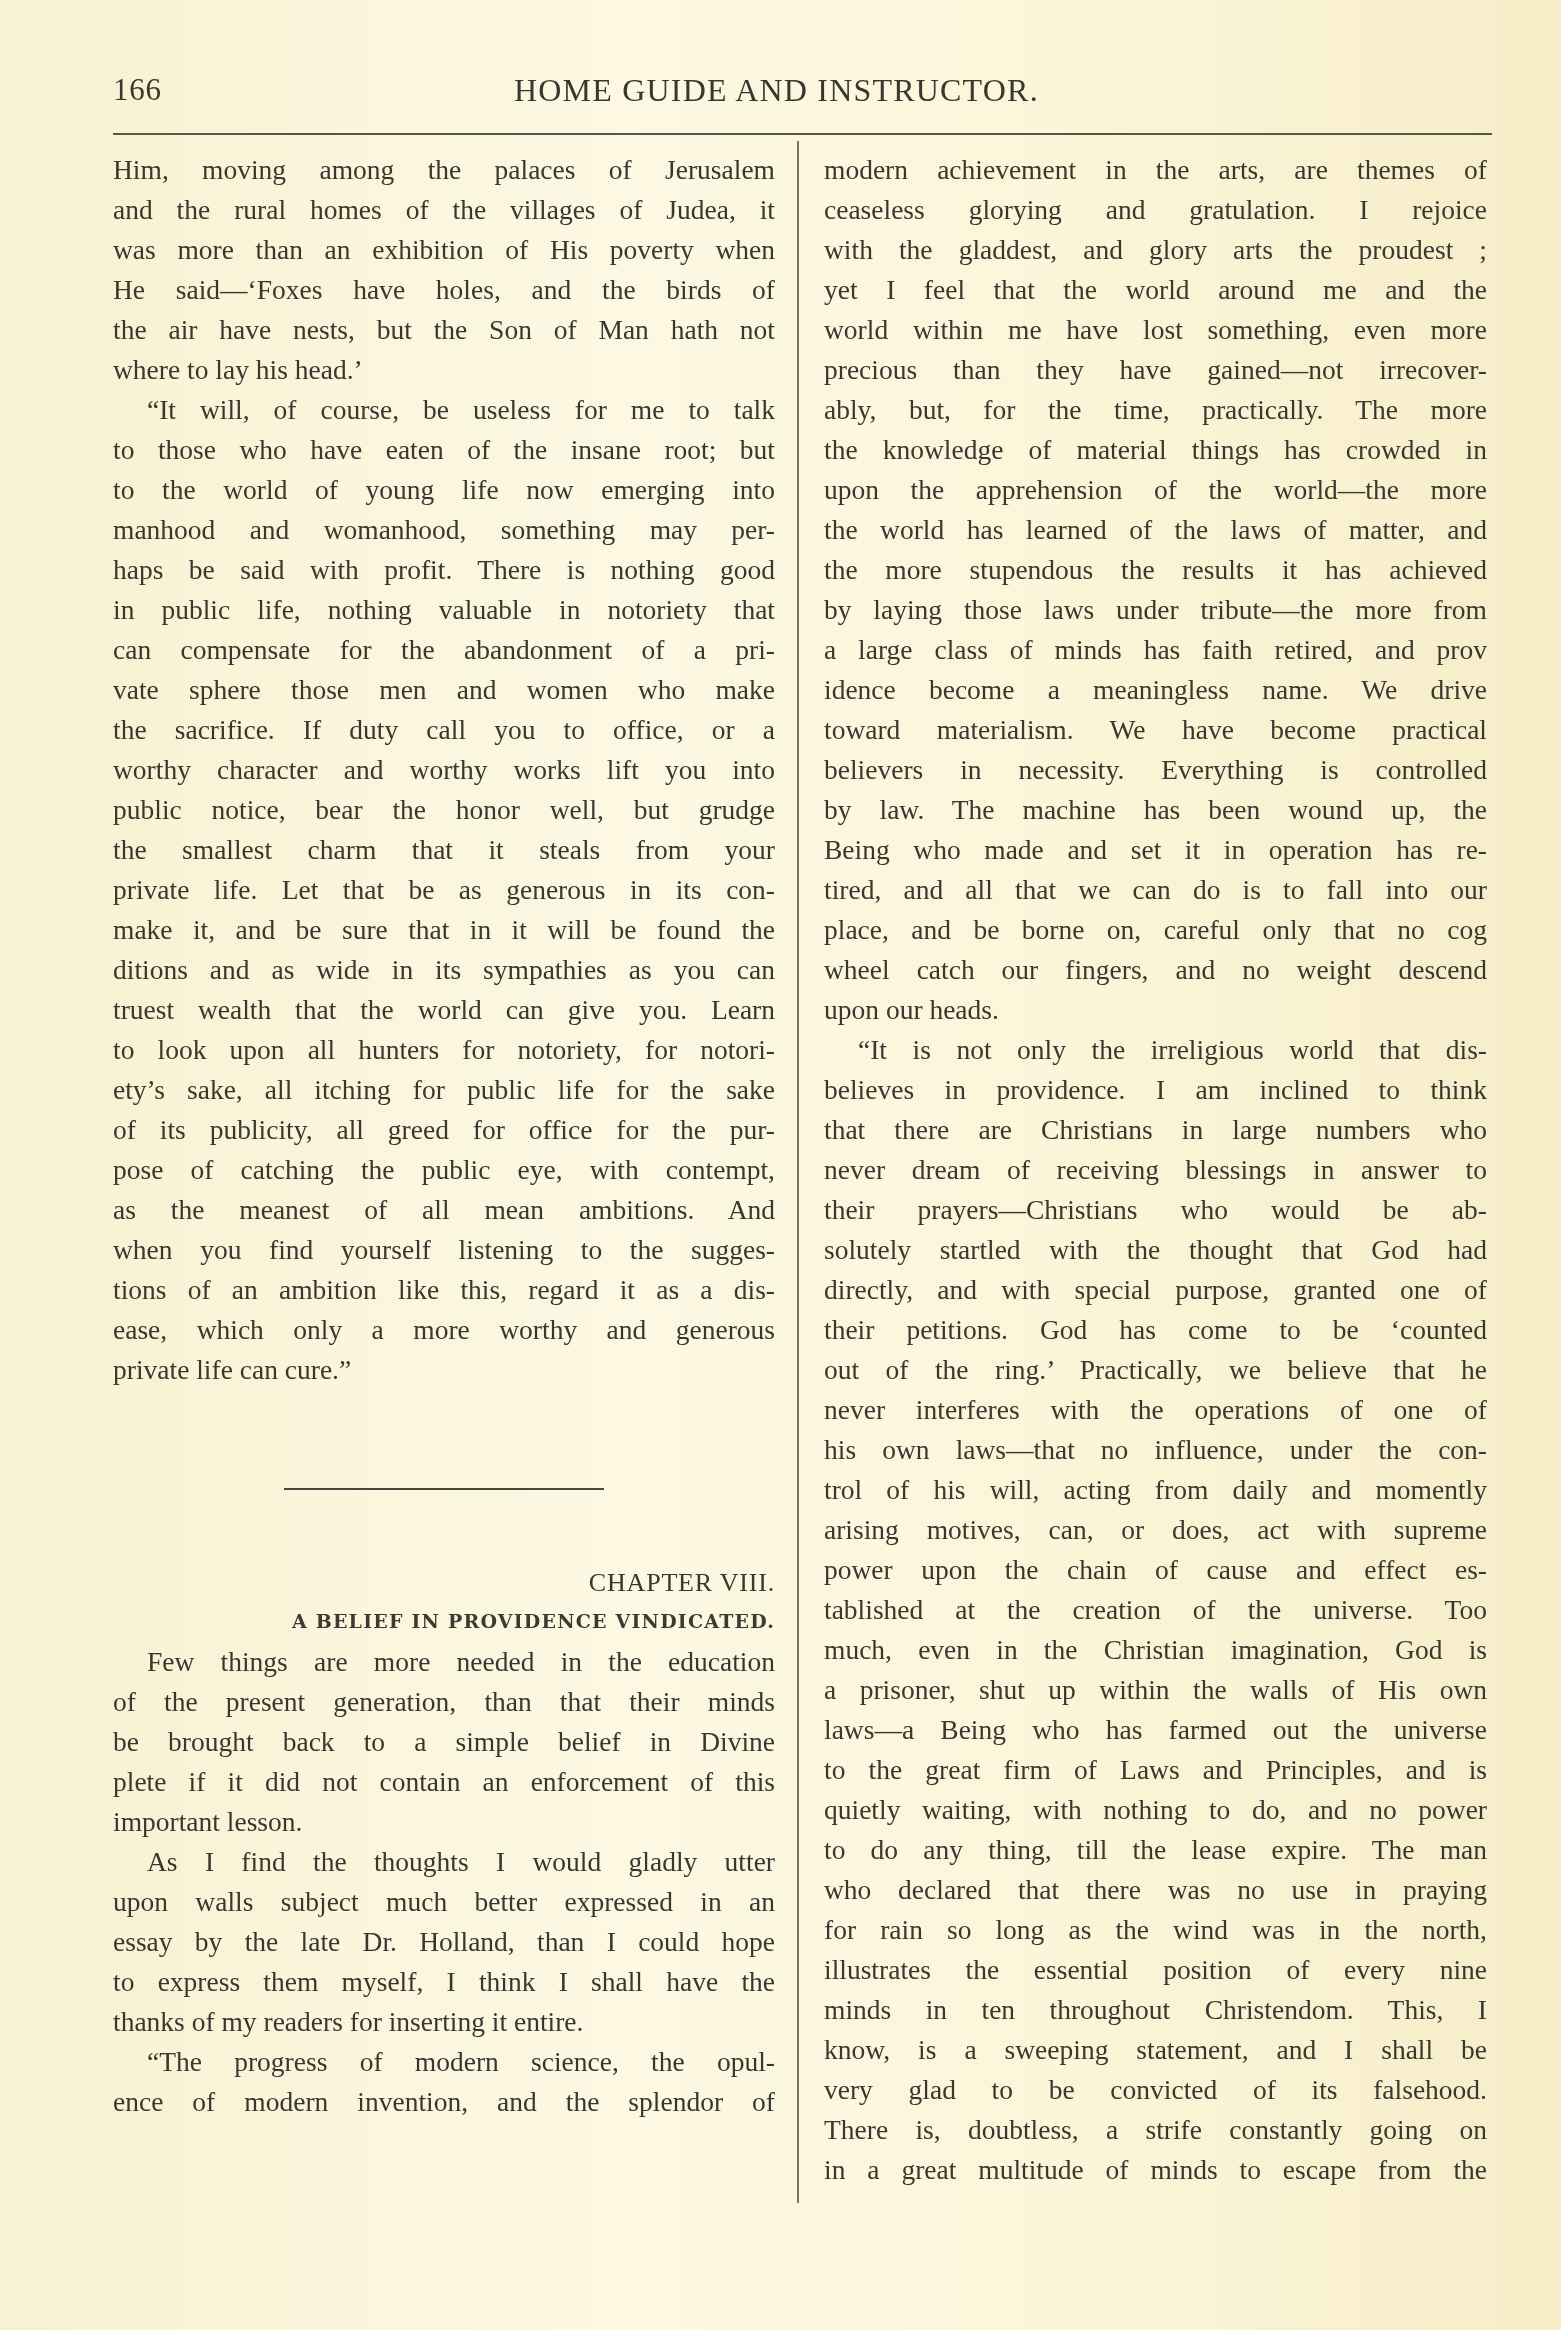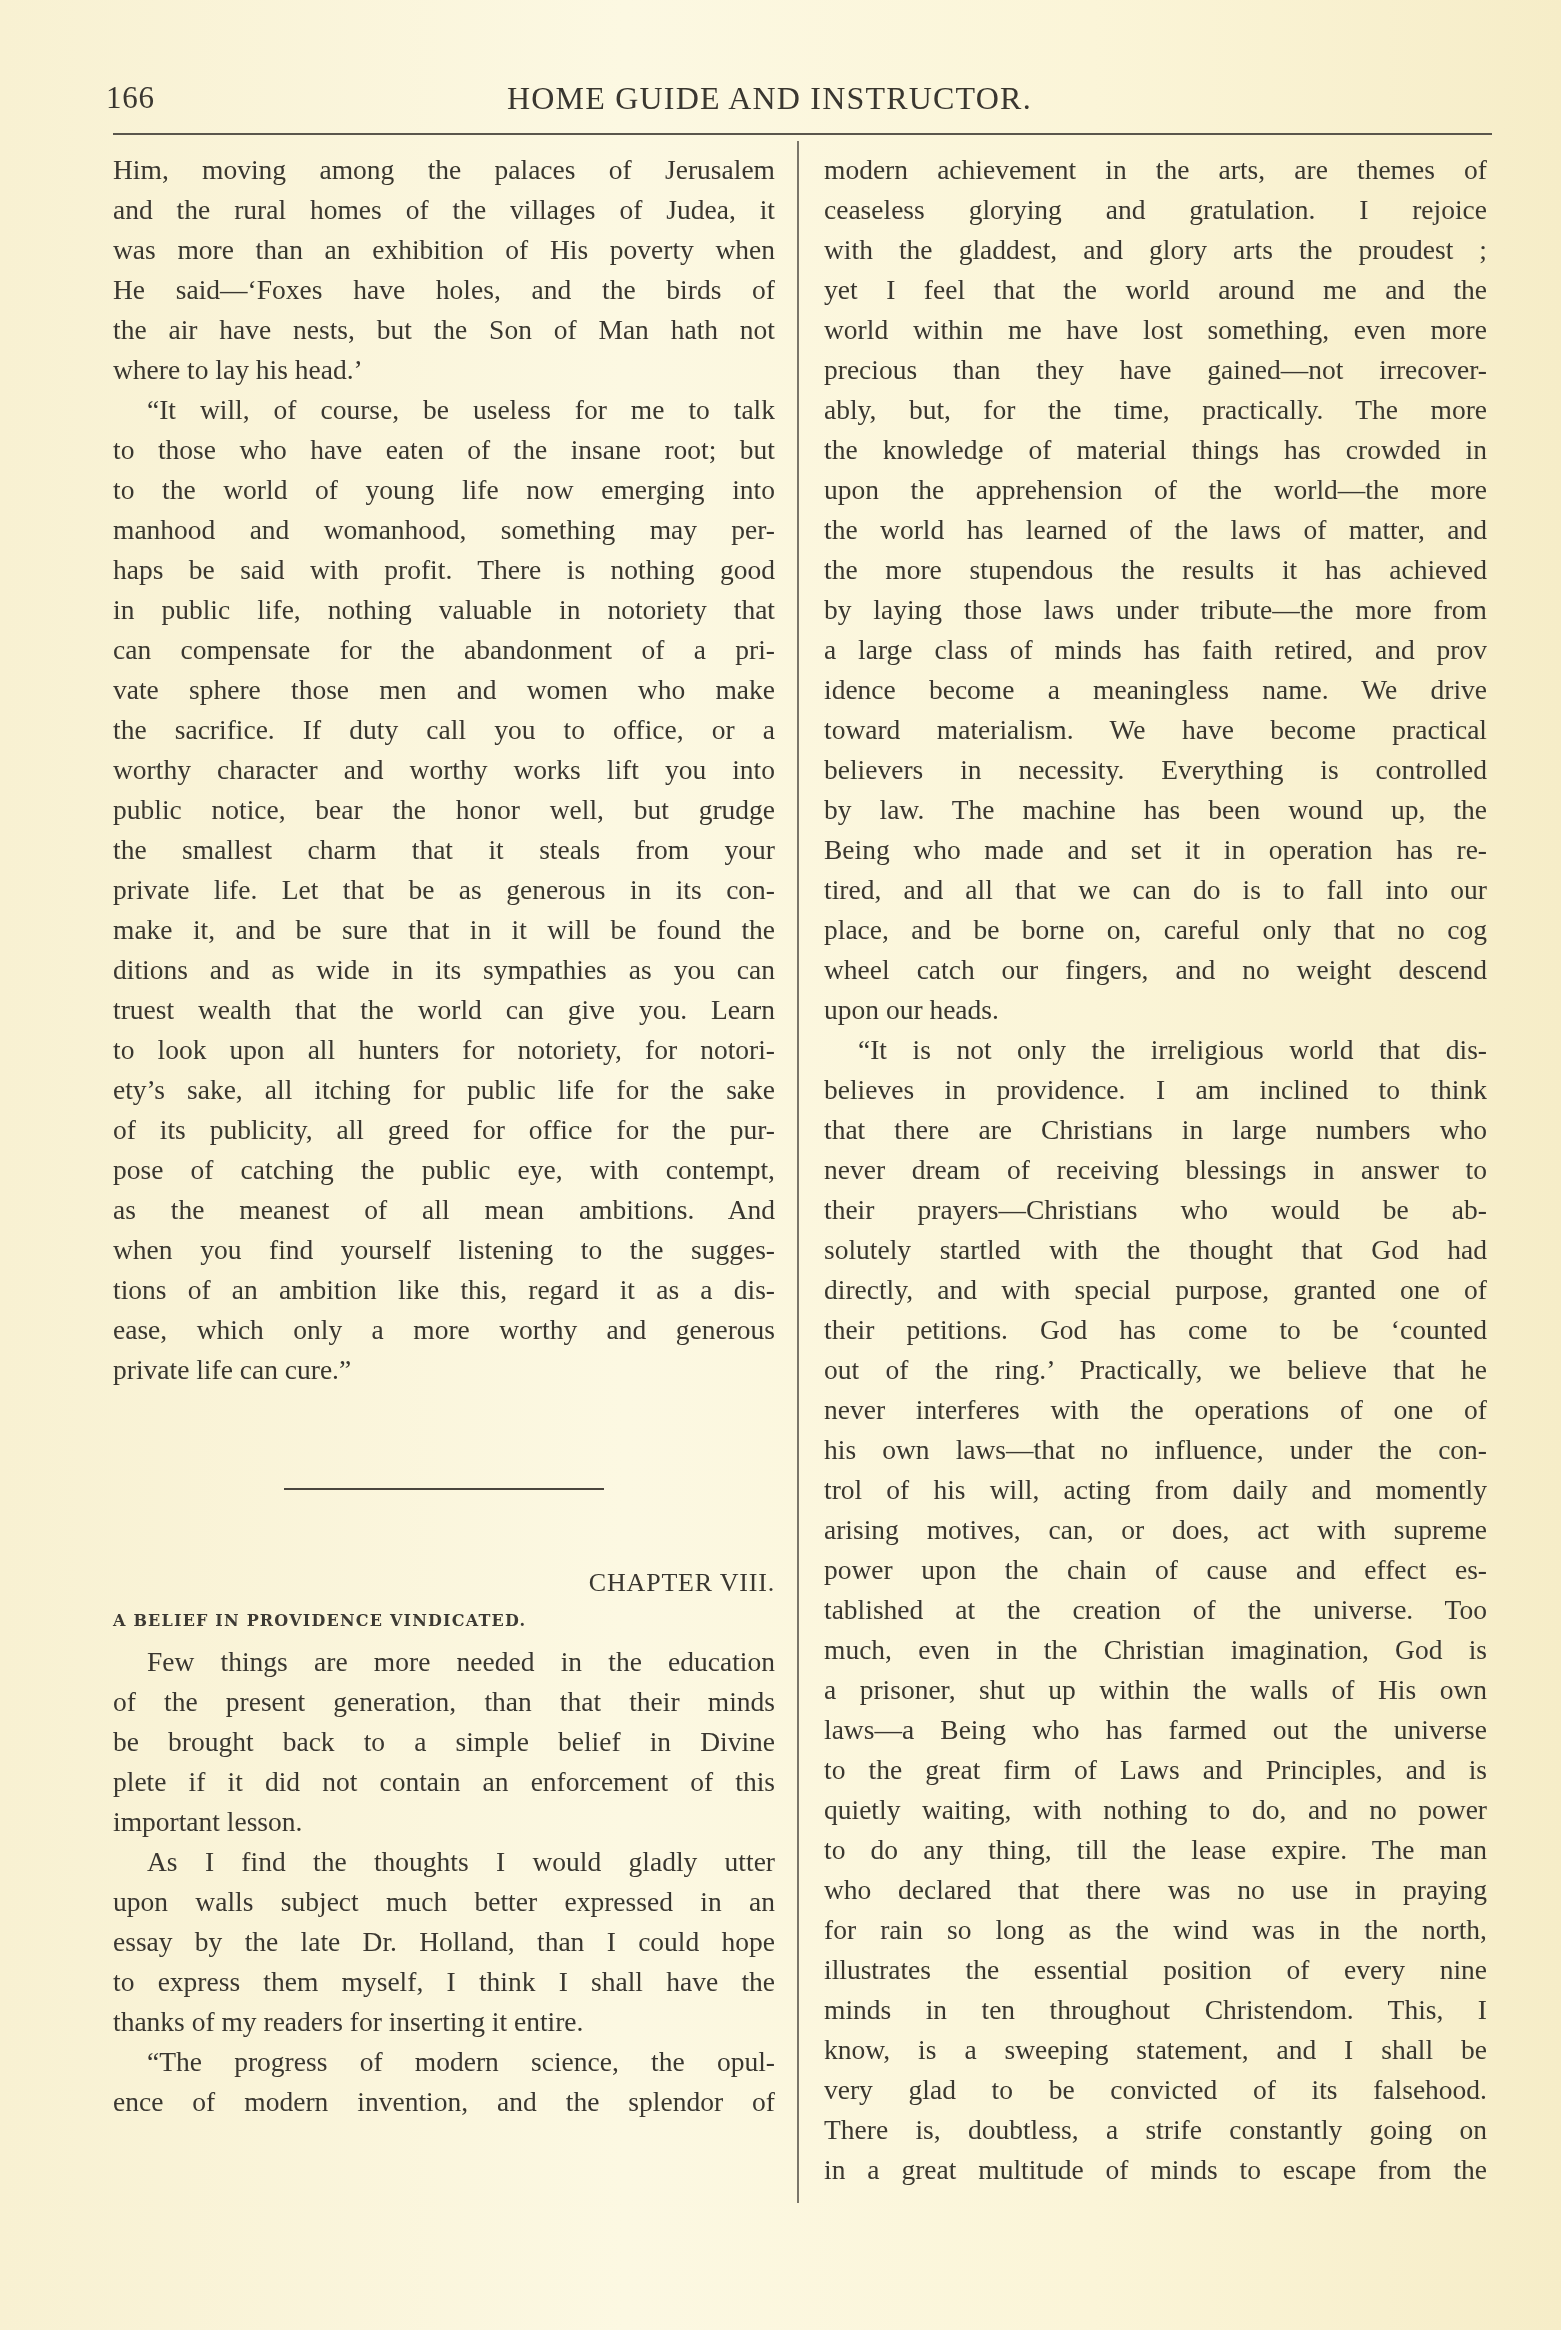--- a/index.html
+++ b/index.html
@@ -5,21 +5,21 @@
   html, body { margin: 0; padding: 0; }
   body {
     width: 1562px; height: 2330px;
     background: #fbf6dc;
     background-image: linear-gradient(90deg, #f8f1d2 0%, #fcf8e2 40%, #fbf5d8 70%, #f6edc8 100%);
     position: relative; overflow: hidden;
     color: #3a3730;
     font-family: "Liberation Serif", "DejaVu Serif", serif;
   }
   .running-head {
-    position: absolute; top: 72px; left: 106px; width: 1379px; height: 41px; margin-top: 8px;
+    position: absolute; top: 72px; left: 113px; width: 1379px; height: 41px;
   }
   .page-number {
     position: absolute; left: 0; top: 0; font-size: 31px; letter-spacing: 0.8px;
   }
   .book-title {
     position: absolute; left: 401px; top: 0; font-size: 32px; letter-spacing: 1.2px;
   }
   .header-rule {
     position: absolute; top: 133px; left: 113px; width: 1379px; height: 1.6px;
     background: #5a564c;
@@ -42,21 +42,21 @@
   .line.indent { padding-left: 34px; }
   .section-divider {
     height: 1.6px; width: 320px; background: #4a463e;
     margin: 98px auto 0 auto; position: relative; left: 0;
   }
   .chapter-title {
     text-align: right; font-size: 26px; letter-spacing: 0.8px;
     margin-top: 72px; height: 41px; line-height: 41px;
   }
   .chapter-subtitle {
-    text-align: left; font-size: 16px; font-weight: bold; letter-spacing: 1.2px;
+    text-align: right; font-size: 19px; font-weight: bold; letter-spacing: 1.2px;
     font-family: "DejaVu Serif", serif; height: 36px; line-height: 36px;
     color: #3d3a33;
   }
   .chapter-body { margin-top: 3.3px; }
 </style>
 </head>
 <body>
 
 <div class="running-head">
   <span class="page-number">166</span>

